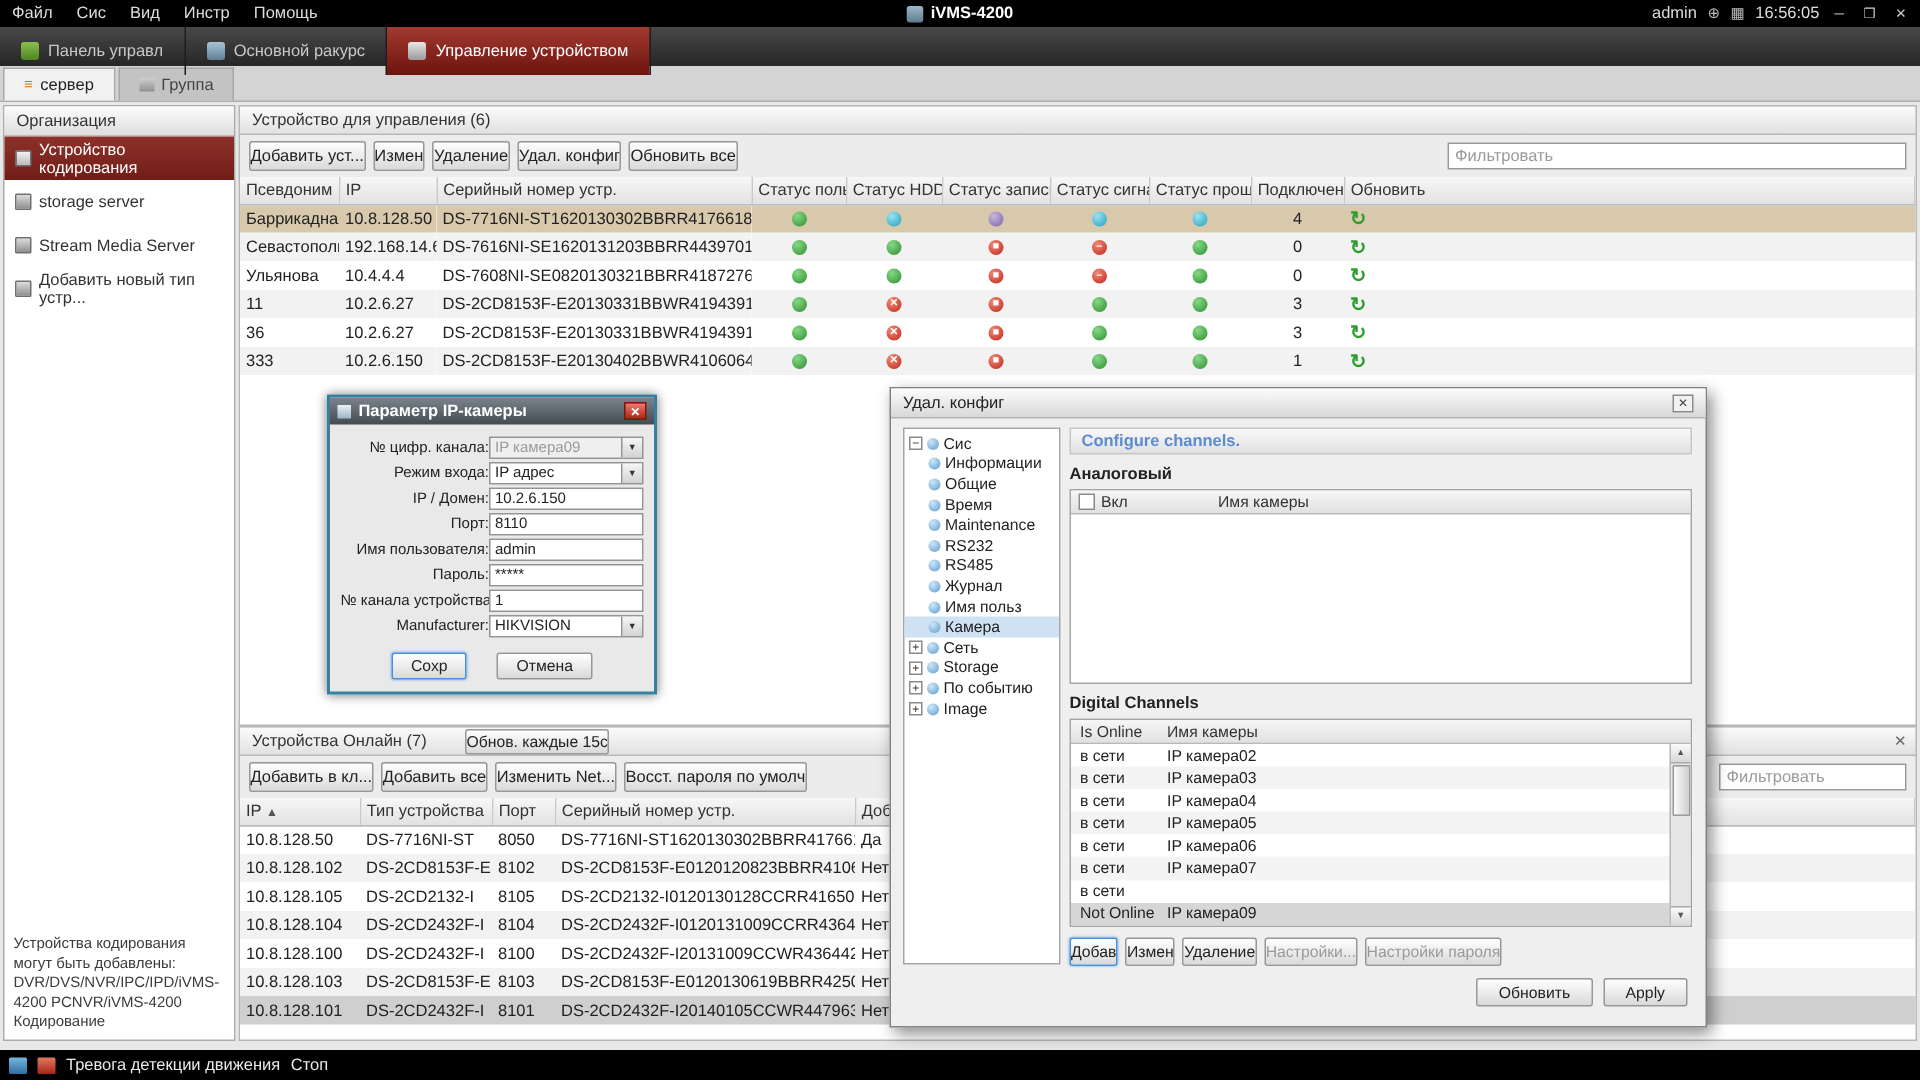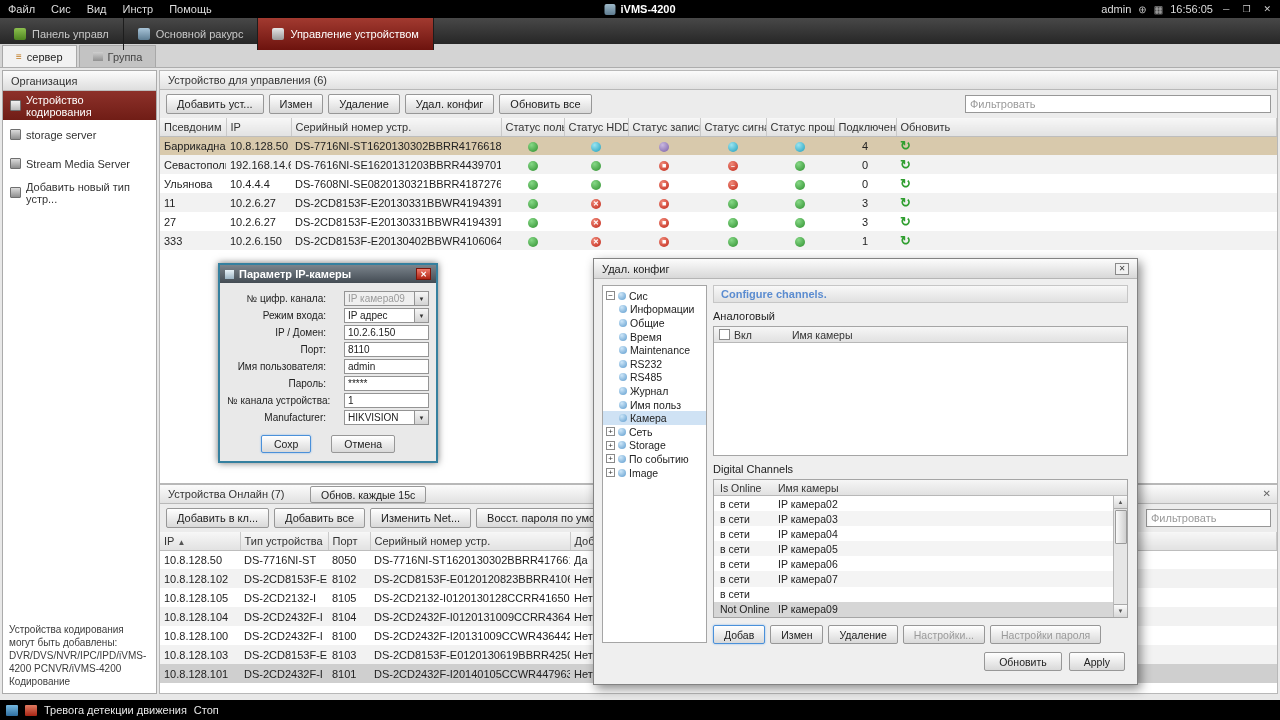--- a/index.html
+++ b/index.html
@@ -33,21 +33,21 @@
   .side-item{height:29px;display:flex;align-items:center;gap:5px;padding:0 7px;color:#333;flex:none}
   .side-item.sel{background:linear-gradient(#8d312a,#701d16);color:#fff}
   .side-ic{width:11px;height:11px;flex:none;display:inline-block;background:linear-gradient(#dcdcdc,#8f8f8f);border:1px solid #6f6f6f;border-radius:1px}
   .side-item.sel .side-ic{background:linear-gradient(#f2f2f2,#bbb)}
   .side-help{margin-top:auto;padding:5px 6px;color:#3c3c3c;font-size:10px;line-height:1.3}
   
   .main{position:absolute;left:159px;top:70px;right:2px;bottom:26px;z-index:4}
   .panel-header{height:20px;background:linear-gradient(#fbfbfb,#e1e1e1);border:1px solid #b8b8b8;display:flex;align-items:center;padding:0 8px;color:#333;position:relative}
   .collapse-x{position:absolute;right:6px;top:3px;color:#666;font-size:10px}
   .toolbar{height:28px;display:flex;align-items:center;gap:5px;padding:0 6px;background:#ececec;border-left:1px solid #b8b8b8;border-right:1px solid #b8b8b8}
-  .btn{height:20px;padding:0 10px;background:linear-gradient(#ffffff,#d9d9d9);border:1px solid #979797;border-radius:2px;color:#222;display:inline-flex;align-items:center;justify-content:center;font-size:11px;white-space:nowrap}
+  .btn{height:20px;padding:0 0;background:linear-gradient(#ffffff,#d9d9d9);border:1px solid #979797;border-radius:2px;color:#222;display:inline-flex;align-items:center;justify-content:center;font-size:11px;white-space:nowrap}
   .btn.focus{border-color:#4a90d9;box-shadow:0 0 2px #7ab0e8}
   .btn.disabled{color:#9a9a9a}
   .filter-input{margin-left:auto;width:306px;height:18px;border:1px solid #979797;padding:0 4px;font-size:11px;color:#333;background:#fff}
   .filter-input::placeholder{color:#9a9a9a}
   .filter-small{margin-left:auto;width:125px;height:18px;border:1px solid #979797;padding:0 4px;font-size:11px;background:#fff}
   .filter-small::placeholder{color:#9a9a9a}
   .table-wrap{background:#fff;border:1px solid #b8b8b8;border-top:none;overflow:hidden}
   .dev-wrap{height:366px}
   .onl-wrap{height:162px}
   table{border-collapse:collapse;table-layout:fixed;width:100%;font-size:11px}
@@ -63,41 +63,41 @@
   .st-cyan{background:radial-gradient(circle at 35% 30%,#9ae4f0,#1f9fbd)}
   .st-purple{background:radial-gradient(circle at 35% 30%,#c9b8e0,#7a5fa8)}
   .st-red,.st-redx,.st-reddash{background:radial-gradient(circle at 35% 30%,#f08a7a,#c02516)}
   .refresh-ic{color:#2f9e2f;font-size:13px;font-weight:bold;line-height:13px}
   
   .dlg1{position:absolute;left:218px;top:263px;width:220px;height:200px;background:#e9e9e9;border:2px solid #35809f;box-shadow:0 0 7px rgba(0,0,0,.55);z-index:40}
   .dlg1-title{height:18px;background:linear-gradient(#7b848c,#434b53);color:#fff;display:flex;align-items:center;gap:5px;padding:0 5px;font-weight:bold}
   .dlg1-ic{width:9px;height:9px;background:linear-gradient(#e8f2f8,#9cb4c4);display:inline-block}
   .dlg1-close{margin-left:auto;width:15px;height:12px;background:linear-gradient(#ef7a6a,#b02414);border:1px solid #7d150a;color:#fff;font-size:8px;display:flex;align-items:center;justify-content:center}
   .dlg1-body{padding-top:7px}
-  .frow{display:flex;align-items:center;height:17px;padding:0 7px;gap:18px}
+  .frow{display:flex;align-items:center;height:17px;padding:0 7px;gap:0}
   .flabel{width:99px;text-align:right;color:#222;font-size:10px;flex:none;white-space:nowrap}
   .fctrl{flex:1;height:15px;border:1px solid #949494;background:#fff;font-size:10px;padding:0 3px;display:flex;align-items:center;position:relative;overflow:hidden}
   .fctrl.select::after{content:"▼";position:absolute;right:0;top:0;bottom:0;width:13px;background:linear-gradient(#f6f6f6,#d3d3d3);border-left:1px solid #949494;font-size:6px;display:flex;align-items:center;justify-content:center;color:#333}
   .fctrl.disabled{background:#efefef;color:#9a9a9a}
   .finput{flex:1;height:15px;border:1px solid #949494;font-size:10px;padding:0 3px;background:#fff;color:#222;min-width:0}
   .dlg1-buttons{display:flex;justify-content:center;gap:20px;margin-top:9px}
   .dlg1-buttons .btn{height:18px;font-size:10.5px;padding:0 12px}
   
   .dlg2{position:absolute;left:593px;top:258px;width:545px;height:427px;background:#efefef;border:1px solid #838383;box-shadow:3px 4px 10px rgba(0,0,0,.45);z-index:35}
   .dlg2-title{height:20px;background:linear-gradient(#fcfcfc,#d8d8d8);border-bottom:1px solid #b5b5b5;display:flex;align-items:center;padding:0 8px;color:#222}
   .dlg2-close{margin-left:auto;width:14px;height:12px;border:1px solid #8a8a8a;background:#f2f2f2;color:#444;font-size:8px;display:flex;align-items:center;justify-content:center}
   .tree{position:absolute;left:8px;top:26px;width:105px;height:358px;background:#fff;border:1px solid #a5a5a5;padding:3px 0;overflow:hidden;font-size:10.5px}
   .titem{display:flex;align-items:center;gap:3px;height:13.6px;padding-left:3px;color:#222;white-space:nowrap}
   .titem.child{padding-left:16px}
   .titem.tsel{background:#cfe2f4}
   .tbox{width:9px;height:9px;border:1px solid #8a8a8a;background:#fff;font-size:8px;line-height:7px;text-align:center;color:#333;flex:none}
   .tdot{width:8px;height:8px;border-radius:50%;background:radial-gradient(circle at 35% 30%,#cde6f8,#5e9cce);flex:none}
   .cfg{position:absolute;left:119px;top:26px;right:9px}
   .cfg-header{height:18px;background:linear-gradient(#f8f8f8,#e0e0e0);border:1px solid #c6c6c6;display:flex;align-items:center;padding:0 7px;color:#5b8cd0;font-weight:bold}
-  .sect-label{font-weight:normal;color:#222;margin:7px 0 4px}
+  .sect-label{font-weight:bold;color:#222;margin:7px 0 4px}
   .mini-table{border:1px solid #a5a5a5;background:#fff;position:relative;overflow:hidden}
   .mth{height:16px;background:linear-gradient(#f6f6f6,#e1e1e1);border-bottom:1px solid #b8b8b8;display:flex;align-items:center;font-size:10.5px;color:#333}
   .chk{width:11px;height:11px;border:1px solid #8a8a8a;background:#fff;display:inline-block;margin:0 4px 0 5px;flex:none}
   .analog-body{height:112px}
   .digi-body{height:121px;overflow:hidden;position:relative}
   .drow{height:15.1px;display:flex;align-items:center;font-size:10.5px;color:#222}
   .drow:nth-child(even){background:#f4f4f4}
   .drow.dsel{background:#d6d6d6}
   .dcol1{width:64px;padding-left:6px;flex:none;white-space:nowrap;overflow:hidden}
   .dcol2{flex:1;white-space:nowrap;overflow:hidden}
@@ -270,21 +270,21 @@
             <td>DS-2CD8153F-E20130331BBWR419439148</td>
             <td class="ctr"><span class="st st-green"></span></td>
             <td class="ctr"><span class="st st-redx">✕</span></td>
             <td class="ctr"><span class="st st-red">■</span></td>
             <td class="ctr"><span class="st st-green"></span></td>
             <td class="ctr"><span class="st st-green"></span></td>
             <td class="ctr">3</td>
             <td><span class="refresh-ic">↻</span></td>
           </tr>
           <tr>
-            <td>27</td>
+            <td>36</td>
             <td>10.2.6.27</td>
             <td>DS-2CD8153F-E20130331BBWR419439141</td>
             <td class="ctr"><span class="st st-green"></span></td>
             <td class="ctr"><span class="st st-redx">✕</span></td>
             <td class="ctr"><span class="st st-red">■</span></td>
             <td class="ctr"><span class="st st-green"></span></td>
             <td class="ctr"><span class="st st-green"></span></td>
             <td class="ctr">3</td>
             <td><span class="refresh-ic">↻</span></td>
           </tr>
@@ -519,21 +519,21 @@
         <span class="tdot"></span>
         <span>Image</span>
       </div>
     </div>
   <div class="cfg">
     <div class="cfg-header">Configure channels.</div>
     <div class="sect-label">Аналоговый</div>
     <div class="mini-table">
       <div class="mth">
         <span class="chk"></span>
-        <span style="width:58px">Вкл</span>
+        <span style="width:78px">Вкл</span>
         <span>Имя камеры</span>
       </div>
       <div class="analog-body"></div>
     </div>
     <div class="sect-label">Digital Channels</div>
     <div class="mini-table">
       <div class="mth">
         <span class="mh-col1">Is Online</span>
         <span>Имя камеры</span>
       </div>

